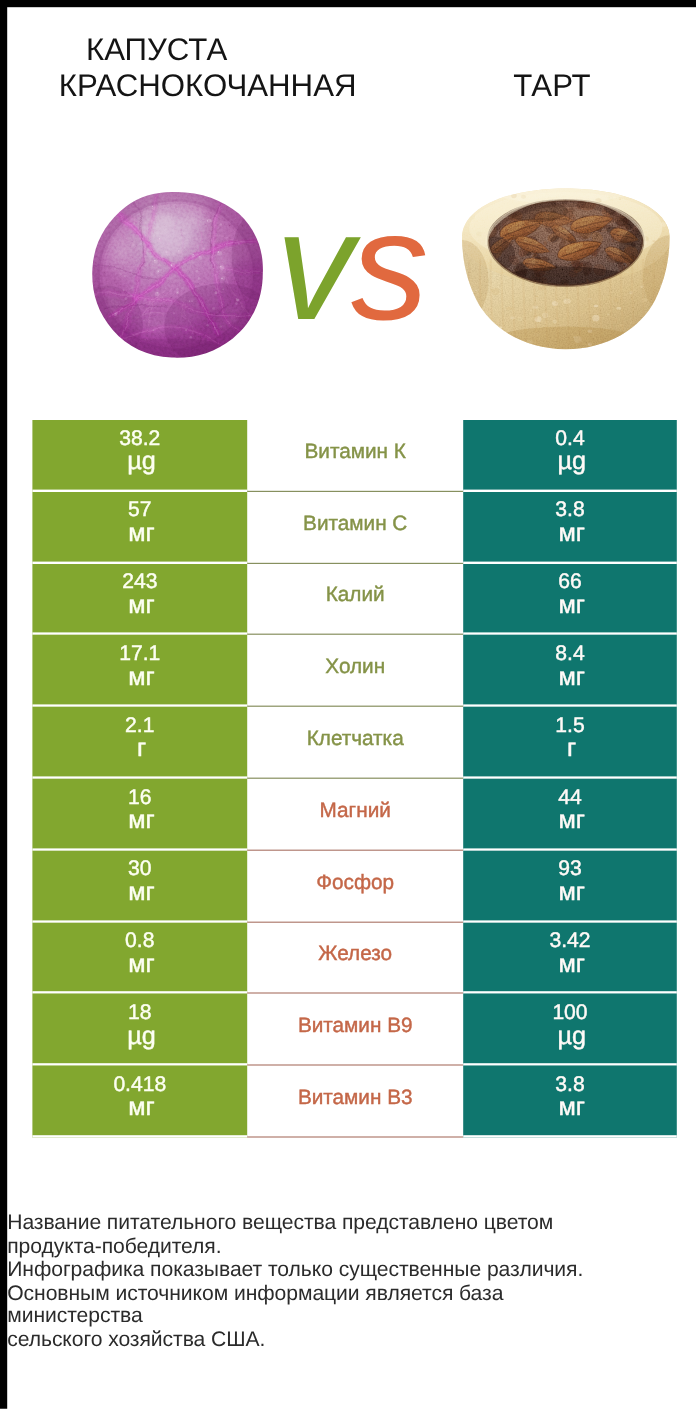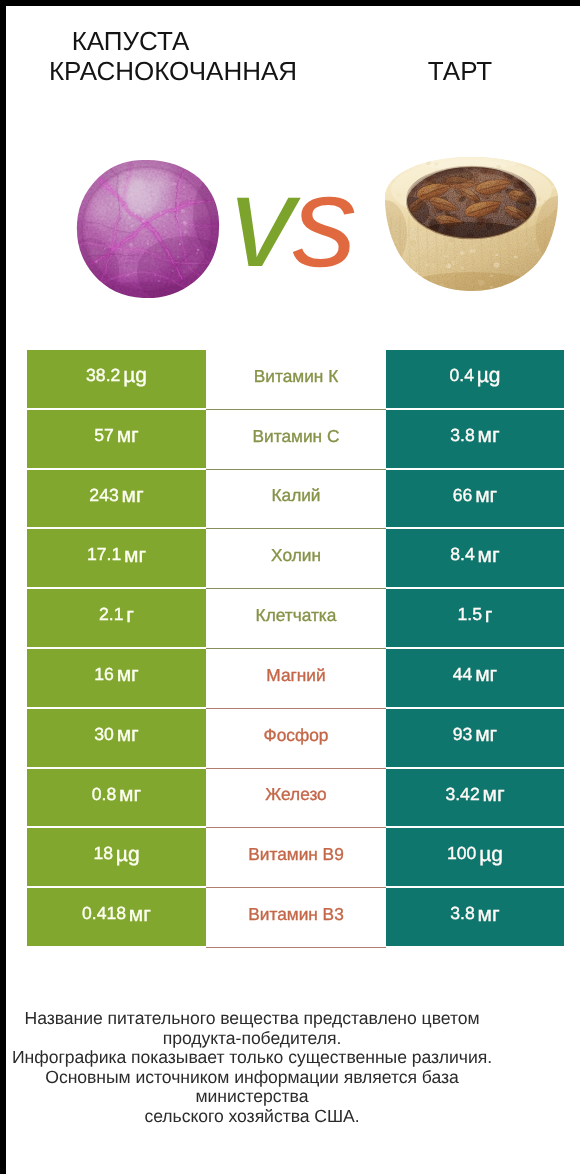--- a/index.html
+++ b/index.html
@@ -15,25 +15,25 @@
   #vs{position:absolute;left:224px;top:152px;font-size:129px;line-height:1;font-weight:400;letter-spacing:-2px;white-space:nowrap;font-style:italic;}
   #vs .v{color:#7ca32c;}
   #vs .s{color:#e1693f;}
   .tbl{position:absolute;left:21px;top:344px;width:537px;}
   .row{position:relative;height:59.8px;}
   .cell{position:absolute;top:0;height:100%;display:flex;align-items:center;justify-content:center;box-sizing:border-box;font-weight:400;font-size:17.6px;line-height:1;-webkit-text-stroke:0.38px currentColor;}
   .cell>span{position:relative;top:-3px;}
   .cl{left:0;width:179px;background:#82a72f;color:#fdfff2;}
   .cm{left:179px;width:180px;font-size:17.3px;font-weight:400;-webkit-text-stroke:0.35px currentColor;}
   .cr{left:359px;width:178px;background:#0f766e;color:#fffaf7;}
-  .row .cl,.row .cr{border-bottom:2.2px solid #fff;}
+  .row .cl,.row .cr{border-bottom:2.2px solid #fff;flex-direction:column;}
   .cm.g{color:#859348;border-bottom:1px solid #87905f;}
   .cm.o{color:#c46748;border-bottom:1px solid #b07d70;}
   .unit{font-size:21px;margin-left:2.8px;}
-  .foot{position:absolute;left:0;top:1003px;width:492px;text-align:center;font-size:17.6px;letter-spacing:-0.05px;line-height:19.5px;color:#2b2b2b;}
+  .foot{position:absolute;left:0;top:1003px;width:492px;font-size:17.6px;letter-spacing:-0.05px;line-height:19.5px;color:#2b2b2b;}
 </style>
 </head>
 <body>
 
 <div class="page">
 
   <div class="title" id="t-l1">КАПУСТА</div>
   <div class="title" id="t-l2">КРАСНОКОЧАННАЯ</div>
   <div class="title" id="t-right">ТАРТ</div>
 

